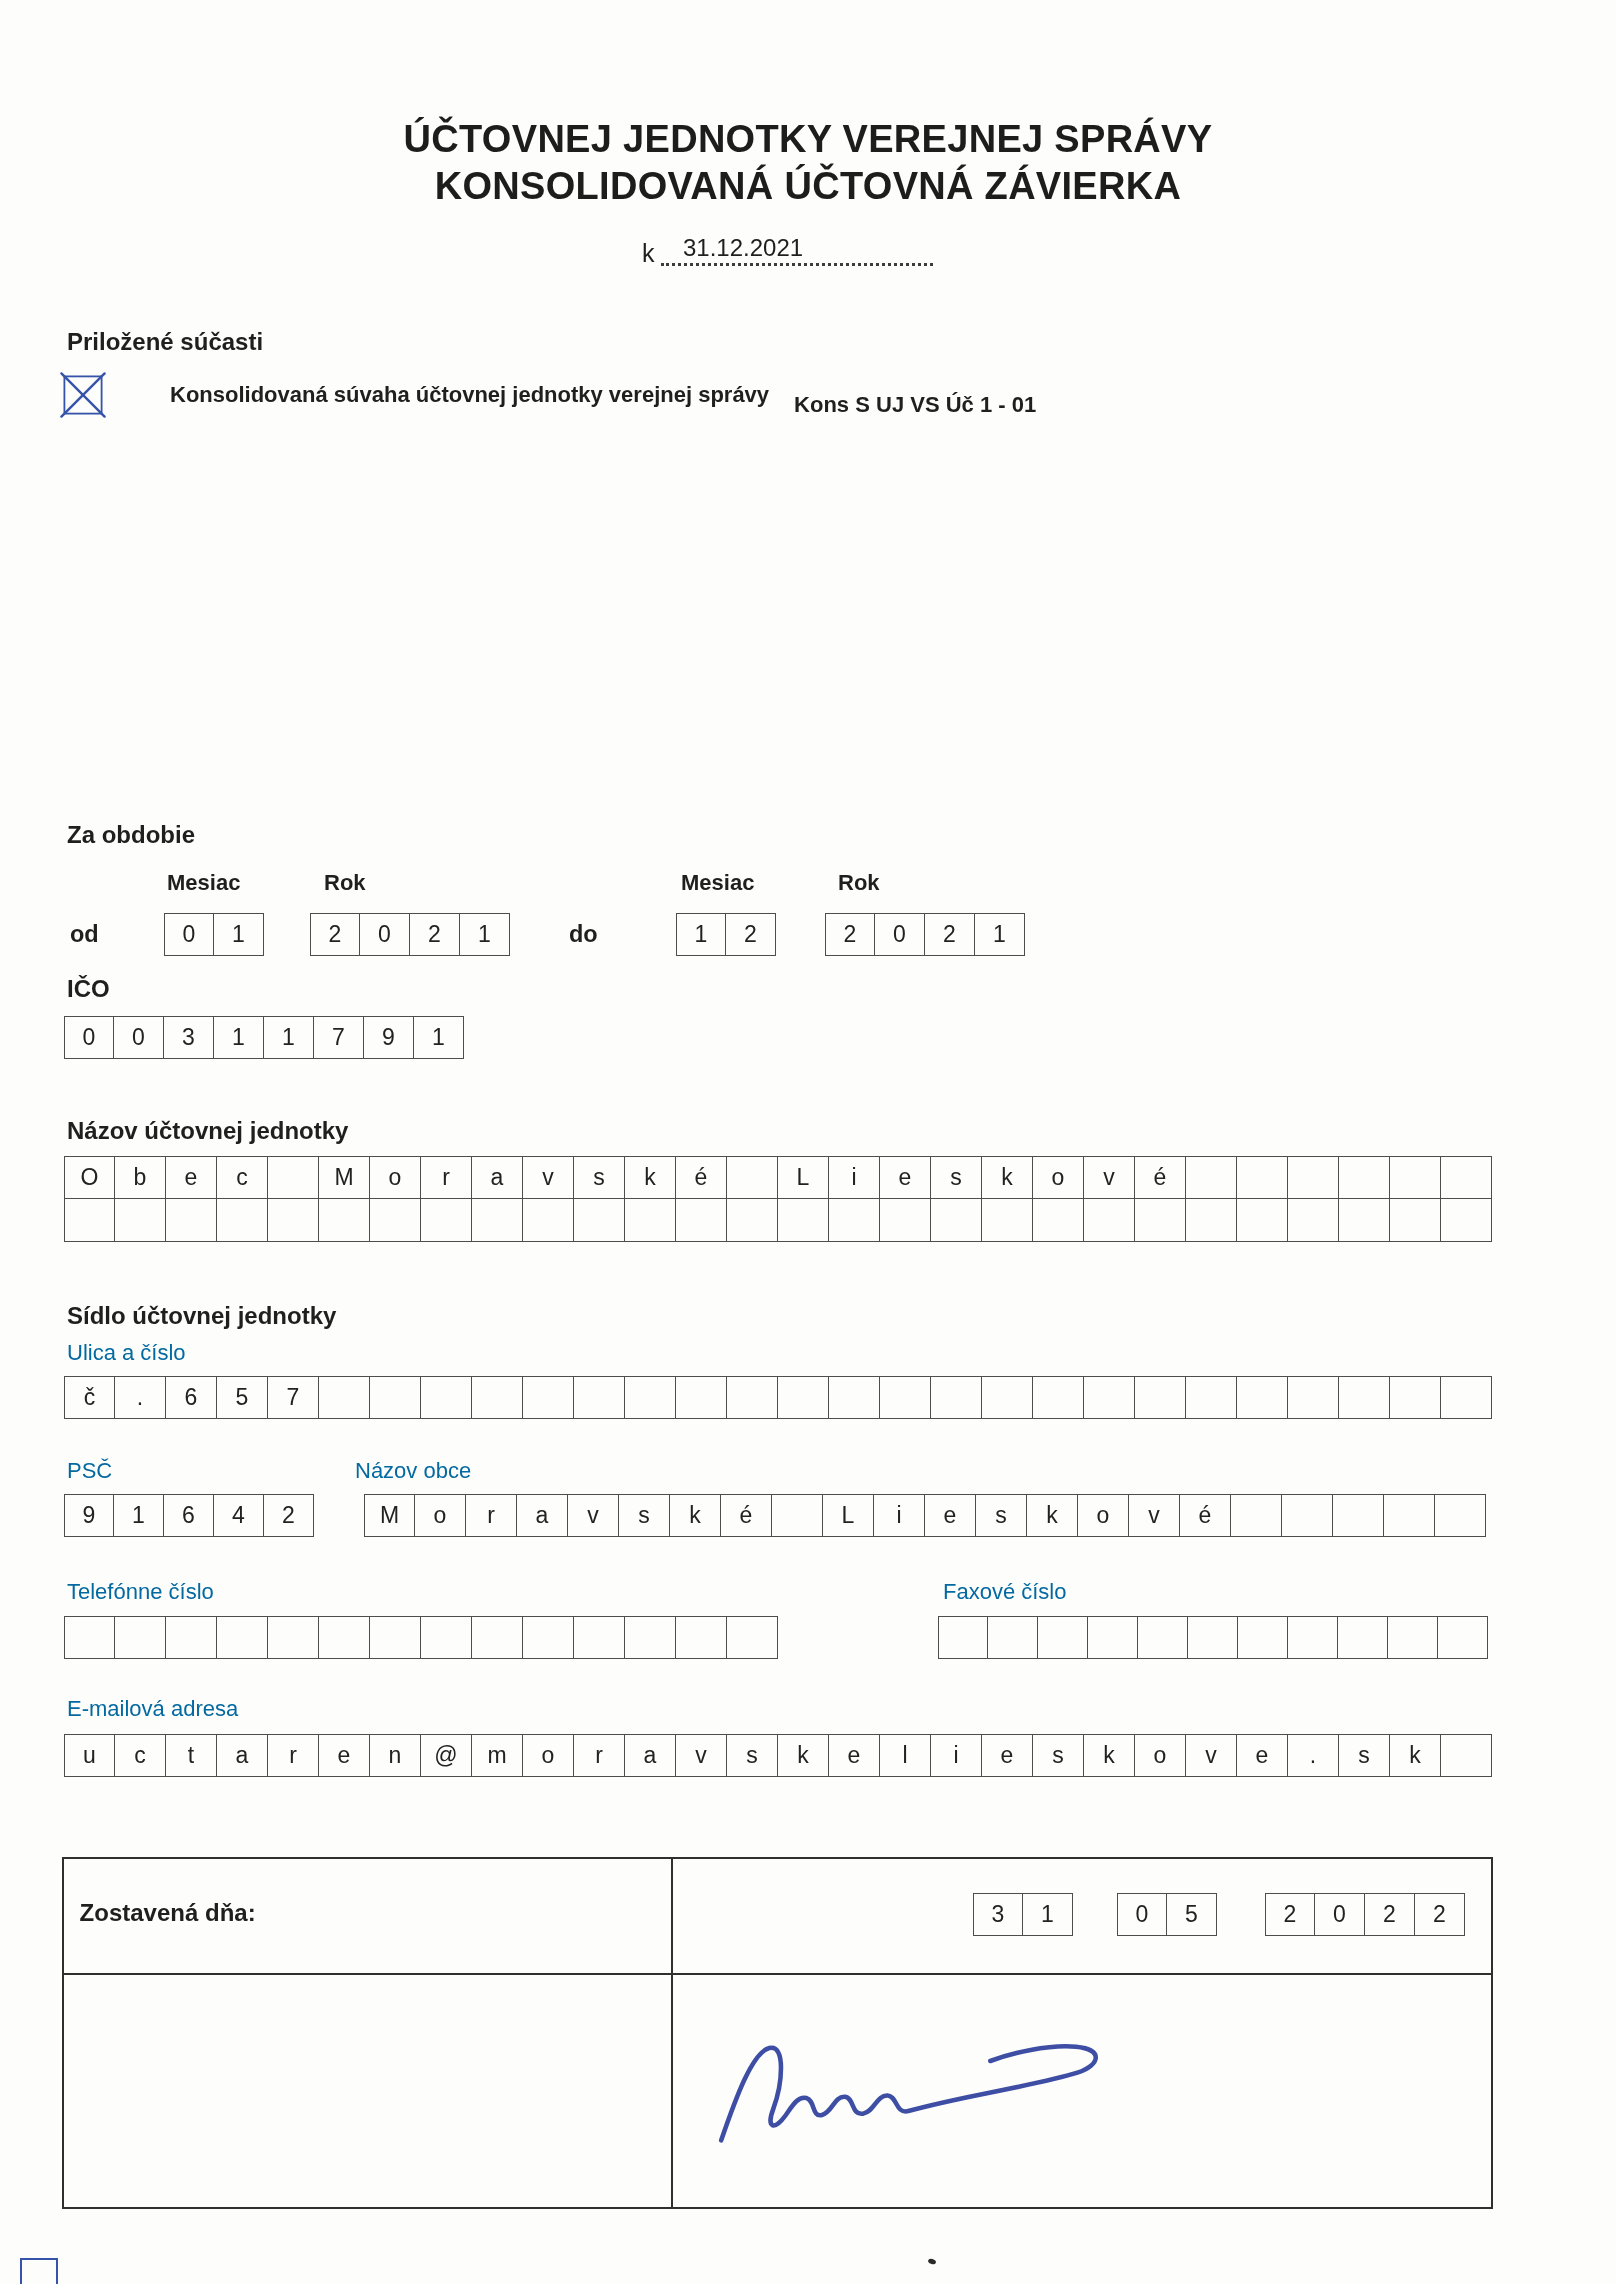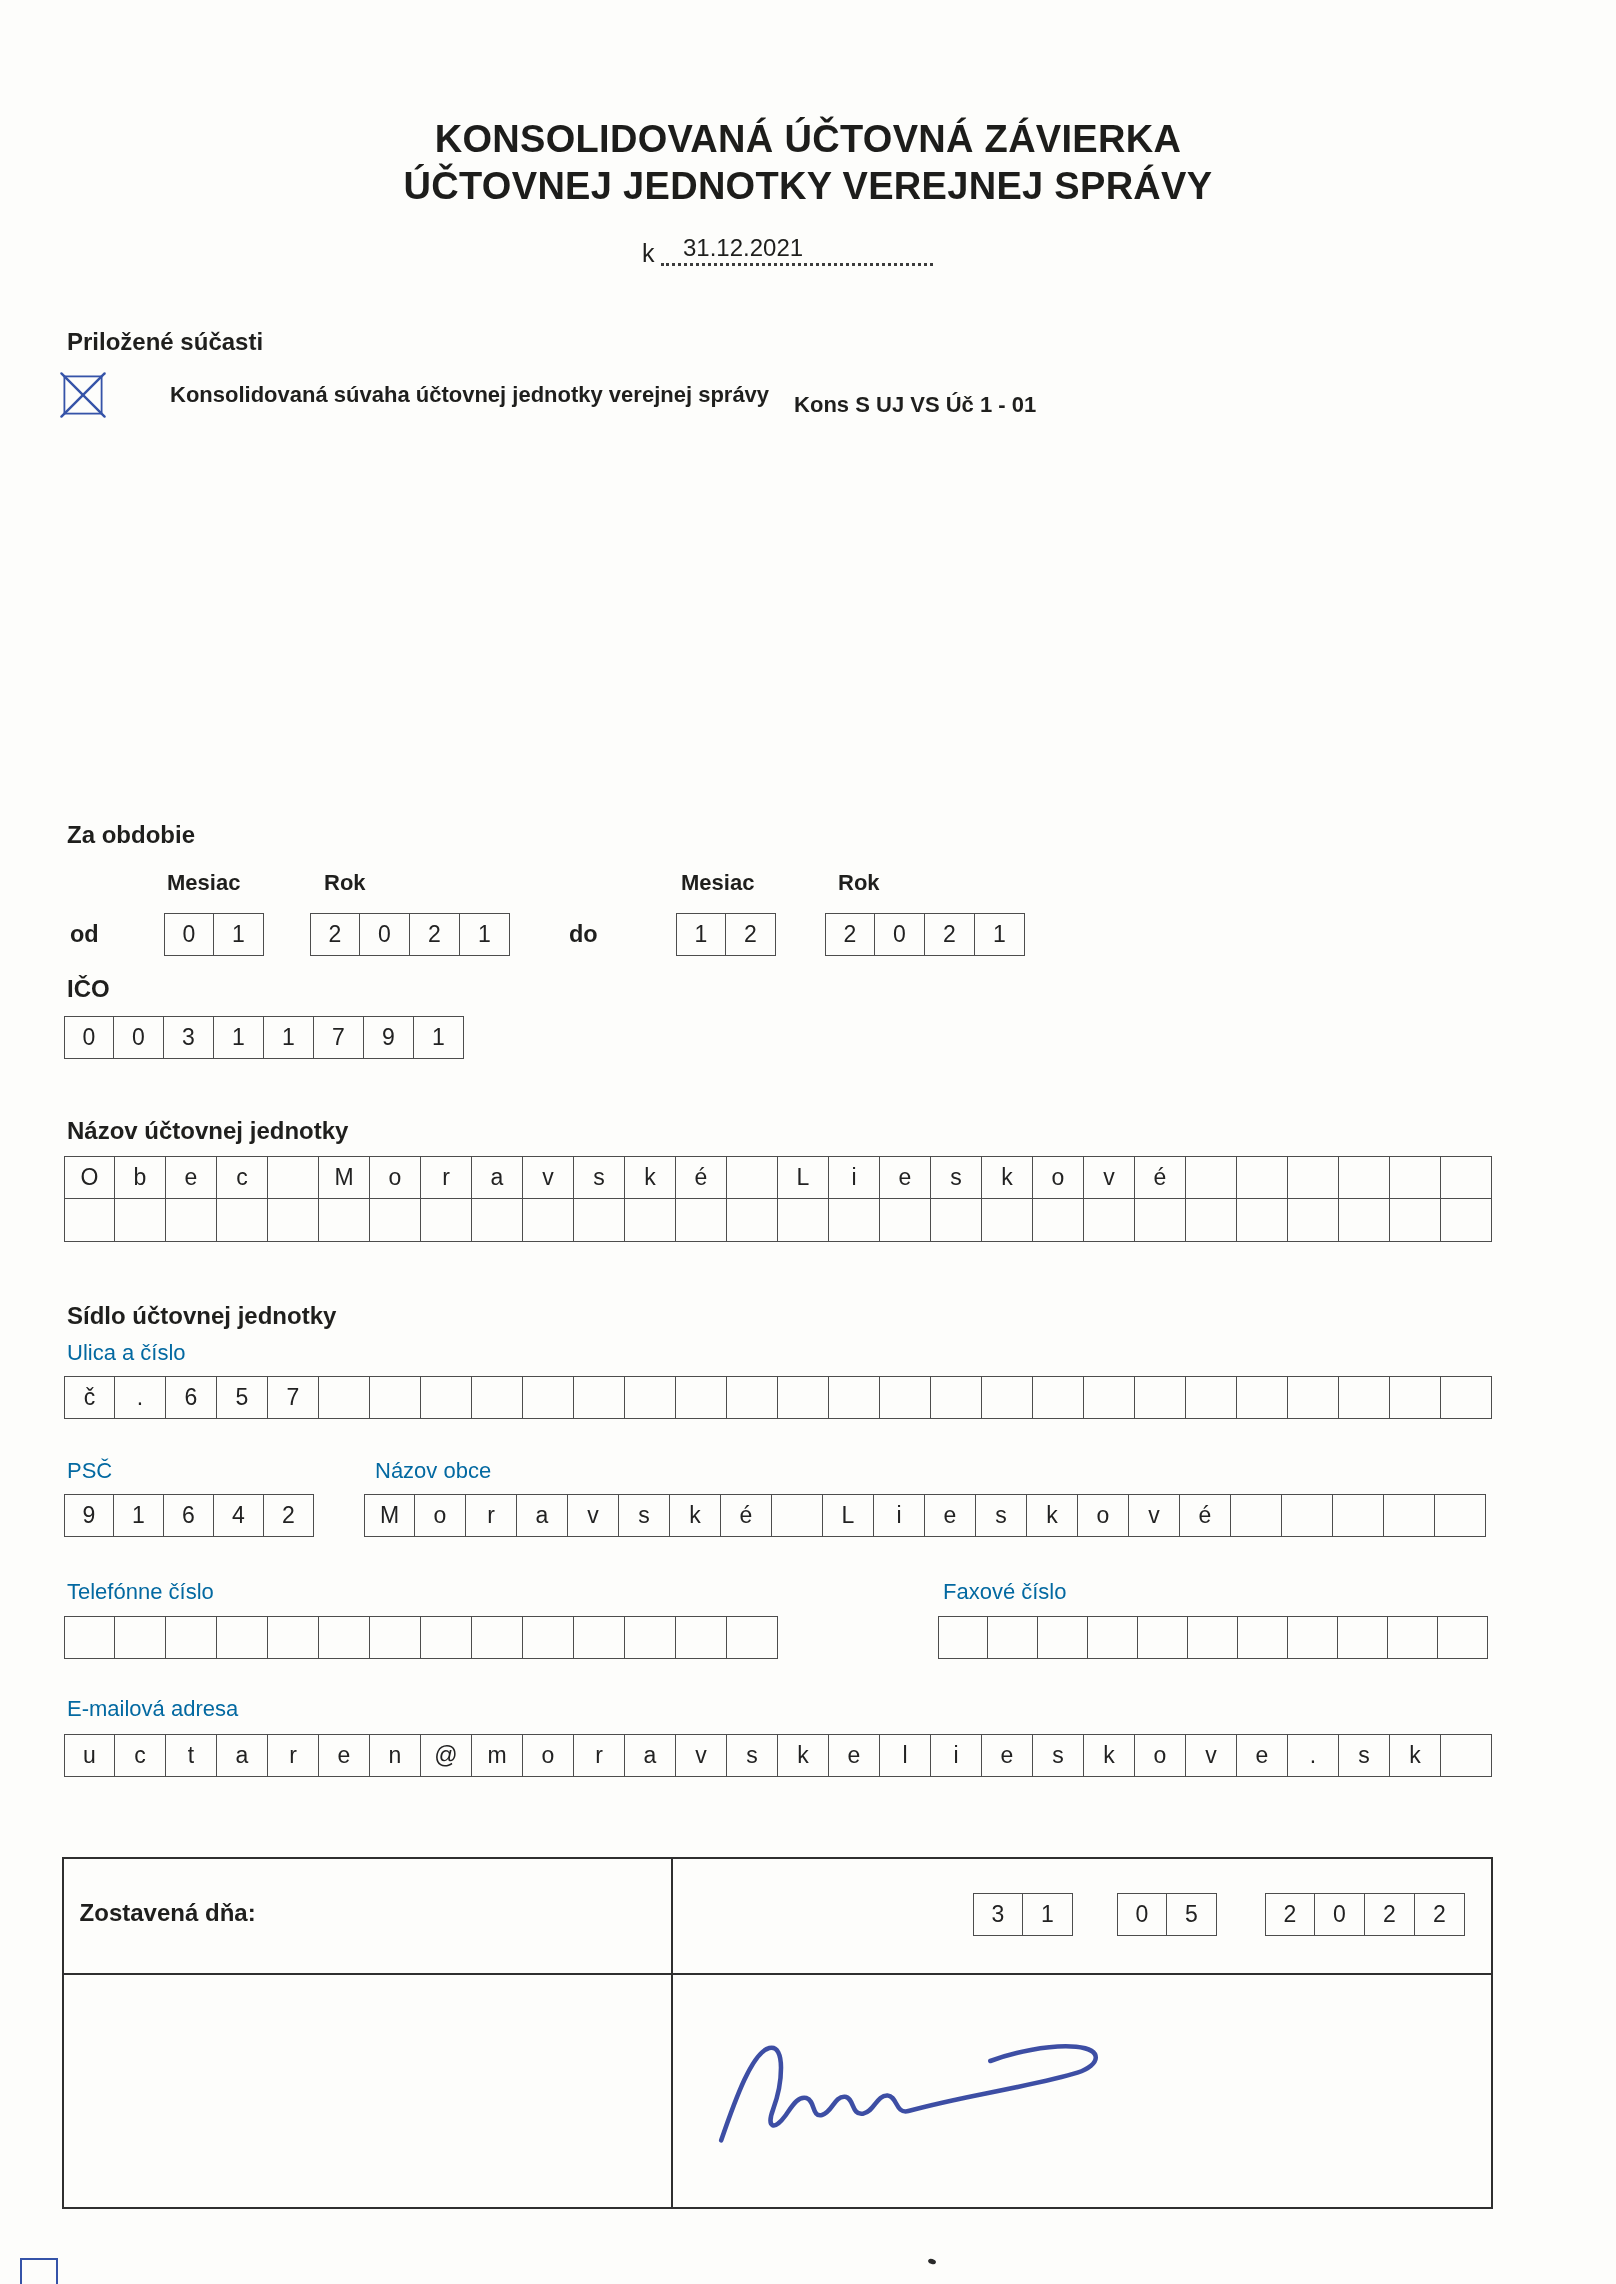--- a/index.html
+++ b/index.html
@@ -47,22 +47,22 @@
   .signature path{fill:none;stroke:var(--ink);stroke-width:7;stroke-linecap:round;opacity:.92;}
   .artifact-blue-box{position:absolute;left:19.5px;top:2258px;width:38px;height:52px;border:2.6px solid var(--blue);}
   .artifact-dot{position:absolute;left:928px;top:2259px;width:7.8px;height:5.2px;background:#2a2a2a;border-radius:50%;transform:rotate(18deg);}
 </style>
 </head>
 <body>
 
 <div class="sheet">
 
   <header class="title-block">
+    <div>ÚČTOVNEJ JEDNOTKY VEREJNEJ SPRÁVY</div>
     <div>KONSOLIDOVANÁ ÚČTOVNÁ ZÁVIERKA</div>
-    <div>ÚČTOVNEJ JEDNOTKY VEREJNEJ SPRÁVY</div>
   </header>
 
   <div class="k-line">
     <span class="k-prefix">k</span>
     <span class="date-dotted">
       <span class="date-value">31.12.2021</span>
     </span>
   </div>
 
   <div class="sec-heading" style="left:67px;top:329px">Priložené súčasti</div>
@@ -218,21 +218,21 @@
     </div>
 
   <div class="field-label" style="left:67px;top:1459px">PSČ</div>
   <div class="grid" style="left:64px;top:1494px;--cw:50px">
       <span class="cell">9</span>
       <span class="cell">1</span>
       <span class="cell">6</span>
       <span class="cell">4</span>
       <span class="cell">2</span>
     </div>
-  <div class="field-label" style="left:375px;top:1459px">Názov obce</div>
+  <div class="field-label" style="left:355px;top:1459px">Názov obce</div>
   <div class="grid" style="left:364px;top:1494px">
       <span class="cell">M</span>
       <span class="cell">o</span>
       <span class="cell">r</span>
       <span class="cell">a</span>
       <span class="cell">v</span>
       <span class="cell">s</span>
       <span class="cell">k</span>
       <span class="cell">é</span>
       <span class="cell"></span>

